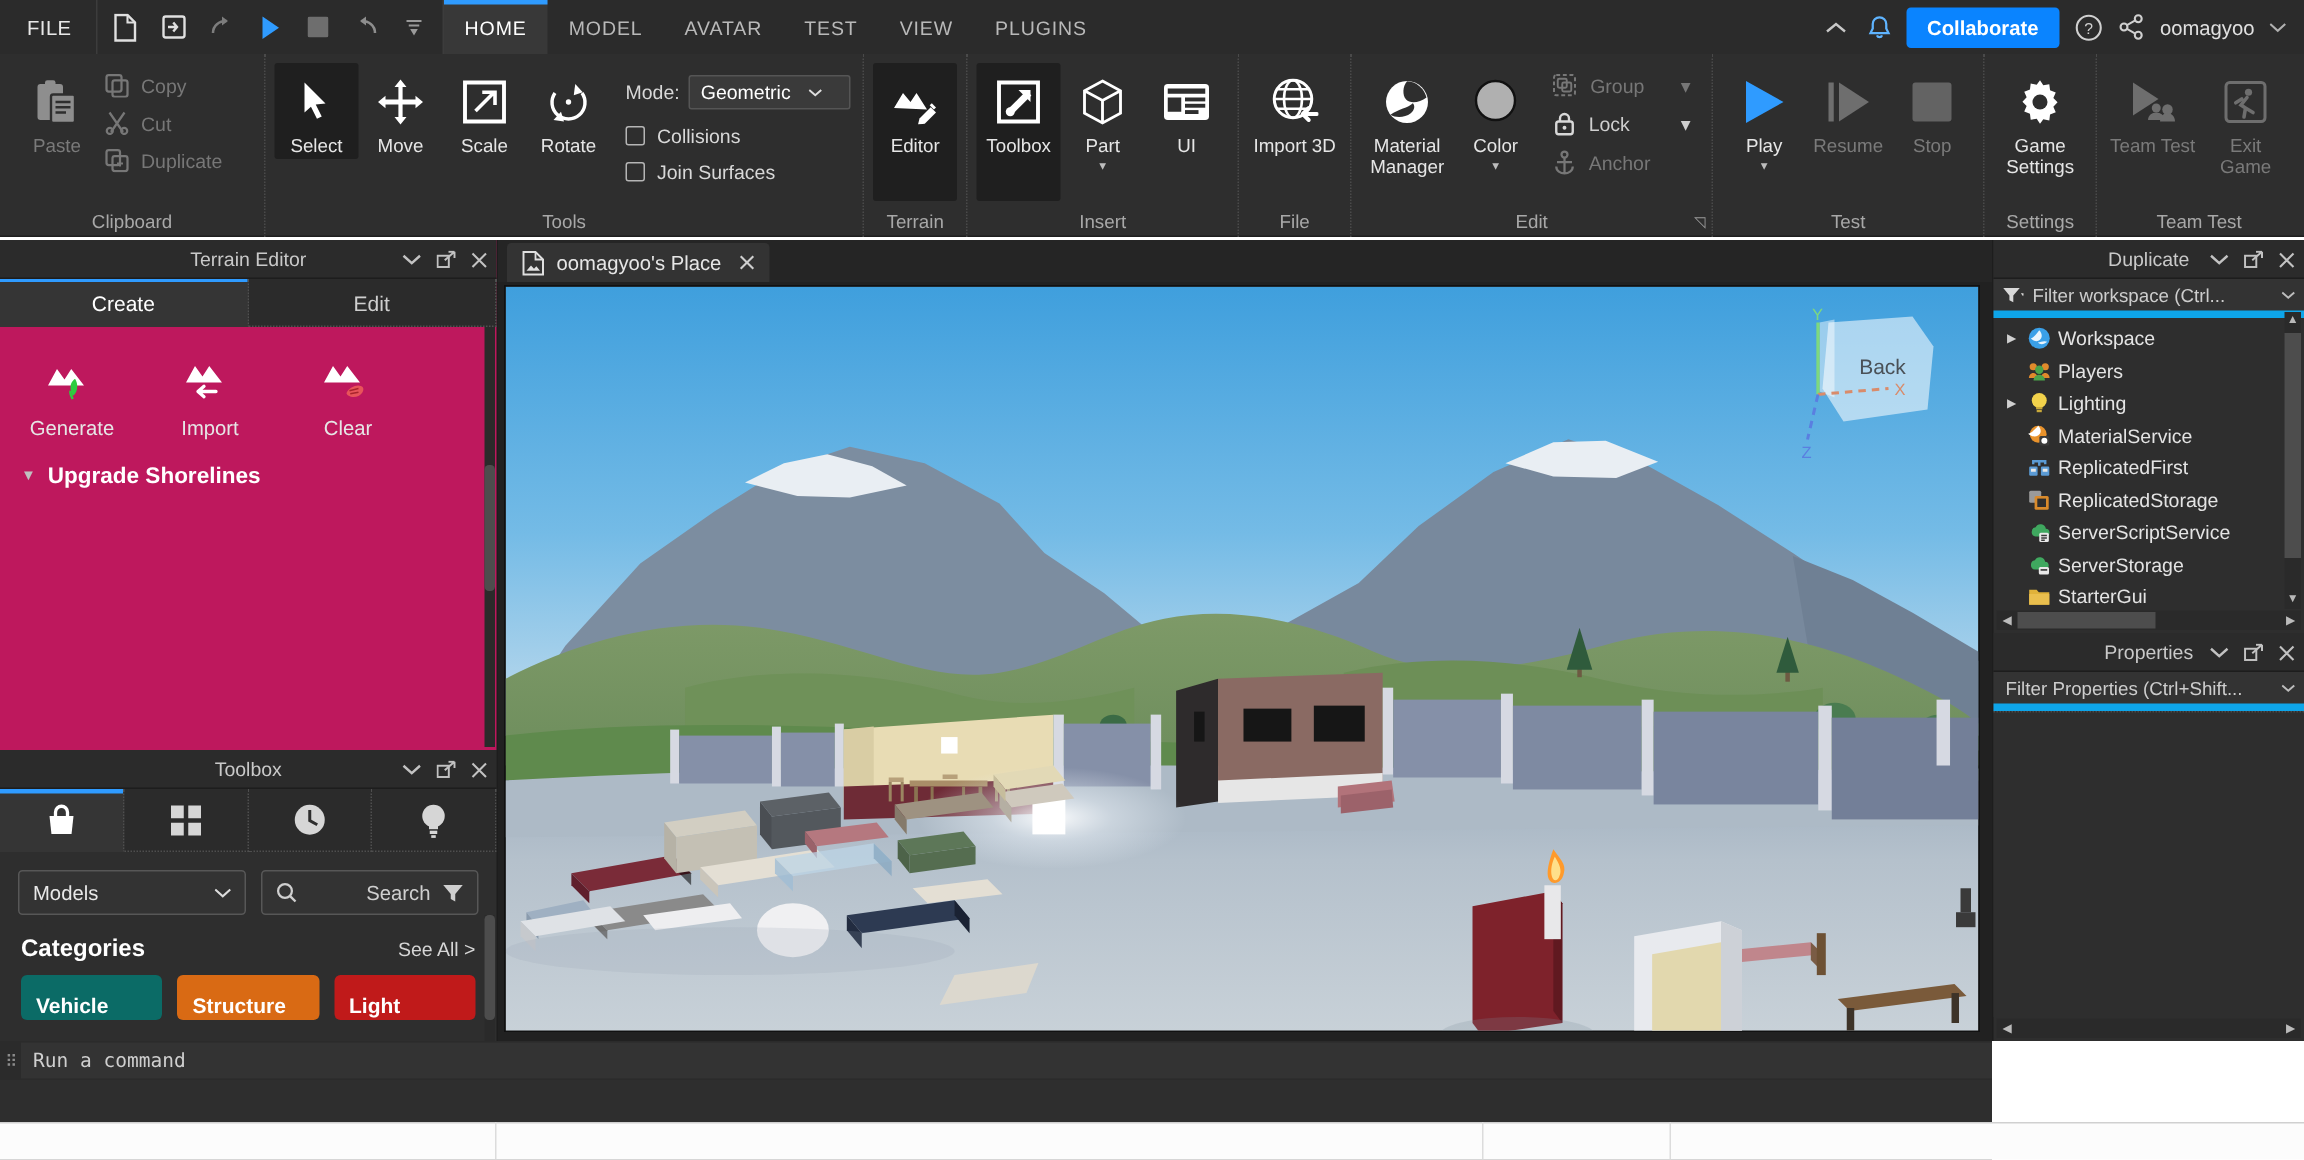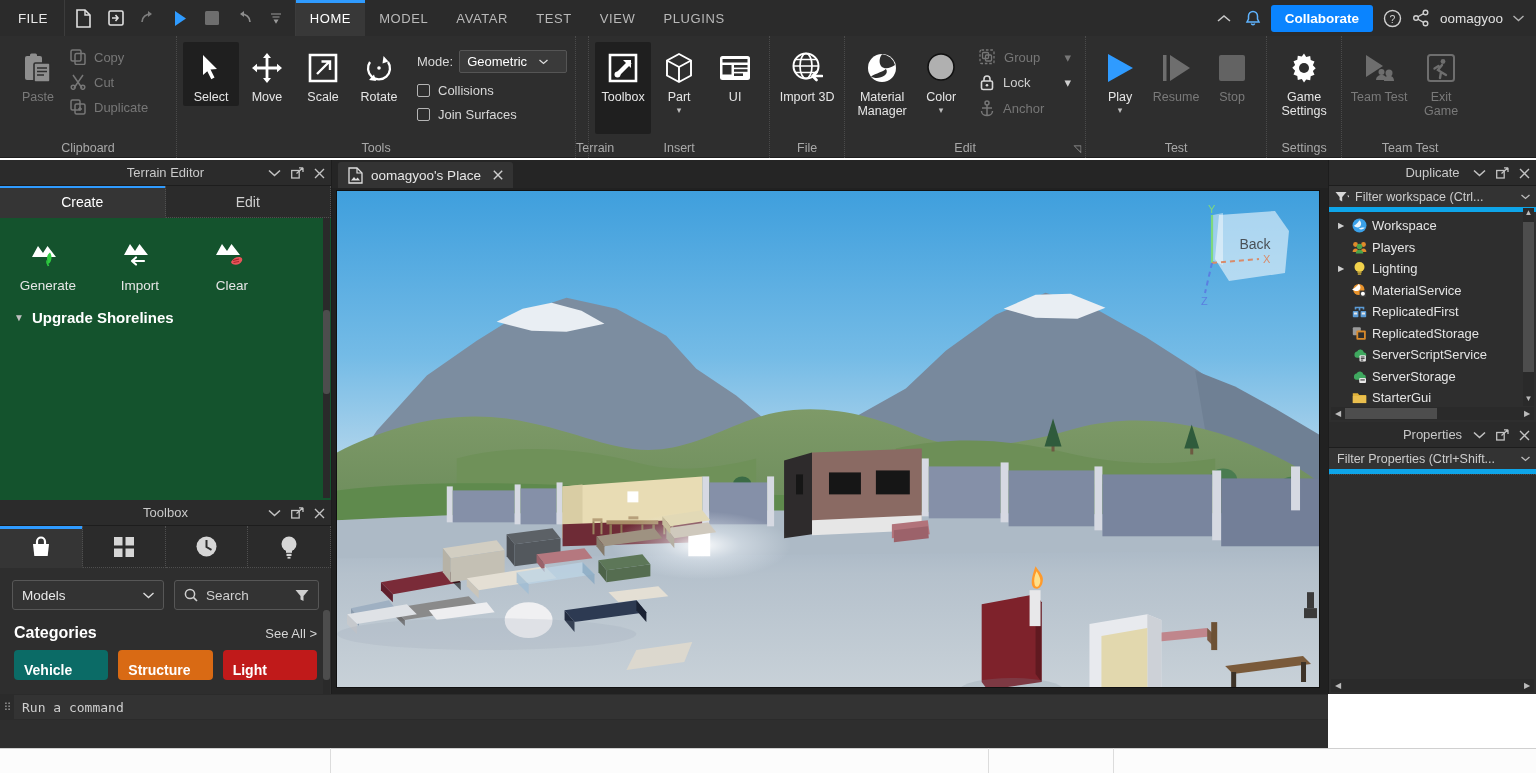--- a/index.html
+++ b/index.html
@@ -94,21 +94,21 @@
   .panel-header {
     height: 26px; background:#2b2b2b; display:flex; align-items:center;
     justify-content:center; position:relative; border-bottom:1px solid #1d1d1d;
   }
   .panel-title { color:#c9c9c9; font-size:13px; }
   .panel-hdr-btns { position:absolute; right:6px; top:0; height:26px; display:flex; align-items:center; gap:10px; }
   .phb { color:#c2c2c2; font-size:12px; line-height:1; }
 
   .terrain-panel {
     position:absolute; left:0; top:160px; width:332px; height:340px;
-    background:#14532d; border-right:1px solid #1d1d1d;
+    background:#be185d; border-right:1px solid #1d1d1d;
   }
   .tabs2 { display:flex; height:32px; background:#2b2b2b; }
   .tab2 {
     flex:1; display:flex; align-items:center; justify-content:center;
     color:#cfcfcf; font-size:14px; border-bottom: 1px dotted #505050;
     border-right: 1px dotted #505050; position:relative;
   }
   .tab2.active { background:#353535; color:#fff; border-bottom-color:transparent; }
   .tab2.active::before { content:''; position:absolute; left:0; right:0; top:0; height:2px; background:#2f9bff;}
   .terrain-tools { display:flex; padding: 14px 16px 6px; gap: 28px; }
@@ -434,20 +434,32 @@
           <div class="check-row">
             <span class="cbox"></span>
             <span>Join Surfaces</span>
           </div>
         </div>
       </div>
       <div class="rgroup-label">Tools</div>
     </div>
 
     <div class="rgroup">
+      <div class="rgroup-body">
+        <div class="rbtn active" style="height:92px;">
+          <span class="ico">
+            <svg width="32" height="30" viewBox="0 0 32 30">
+                <path d="M2 19l6-10 5 6 4-6 7 11z" fill="#fff"></path>
+                <path d="M19 26l7.5-7.5 3.5 3.5L22.5 29.5 18 30z" fill="#fff"></path>
+                <path d="M26.5 16.5l2.8 2.8" stroke="#fff" stroke-width="2"></path>
+              </svg>
+          </span>
+          <span class="lbl">Editor</span>
+        </div>
+      </div>
       <div class="rgroup-label">Terrain</div>
     </div>
 
     <div class="rgroup">
       <div class="rgroup-body">
         <div class="rbtn active" style="height:92px;">
           <span class="ico">
             <svg width="30" height="30" viewBox="0 0 30 30">
                 <path d="M2 2h26v26H2z" fill="none" stroke="#fff" stroke-width="2.6"></path>
                 <path d="M9 22L22 9" stroke="#fff" stroke-width="4.5"></path>
@@ -767,21 +779,21 @@
         <span>Models</span>
         <svg width="11" height="7" viewBox="0 0 11 7">
             <path d="M0.5 1l5 4.5L10.5 1" fill="none" stroke="#dcdcdc" stroke-width="1.4"></path>
           </svg>
       </div>
       <div class="tb-search">
         <svg width="14" height="14" viewBox="0 0 14 14">
             <circle cx="6" cy="6" r="4.6" fill="none" stroke="#cfcfcf" stroke-width="1.5"></circle>
             <path d="M9.4 9.4L13 13" stroke="#cfcfcf" stroke-width="1.6"></path>
           </svg>
-        <span style="flex:1;">Search</span>
+        <span style="flex:1;text-align:right;">Search</span>
         <svg width="14" height="13" viewBox="0 0 14 13">
             <path d="M0.5 1h13l-5 6v5l-3-1.6V7z" fill="#cfcfcf"></path>
           </svg>
       </div>
     </div>
 
     <div class="cat-head">
       <span class="cat-title">Categories</span>
       <span class="see-all">See All &gt;</span>
     </div>

